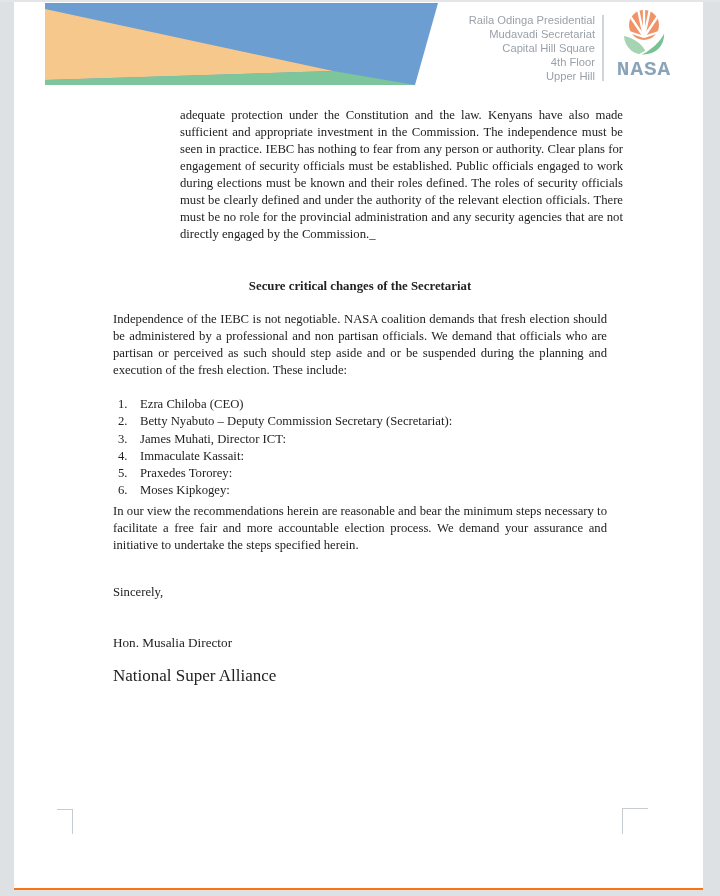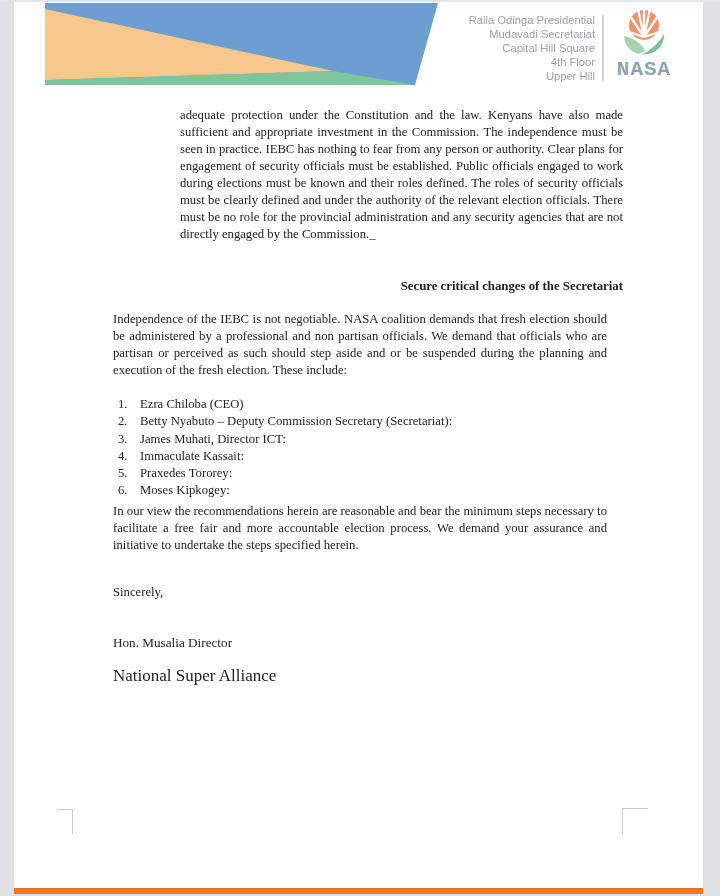--- a/index.html
+++ b/index.html
@@ -8,21 +8,21 @@
     background: var(--page_bg, #dde1e4);
     font-family:"Liberation Serif", serif;
   }
   .top-strip {
     position:absolute; left:0; top:0; width:720px; height:2px;
     background:#e2e6e8; z-index:5;
   }
   .paper {
     position:absolute; left:14px; top:0; width:689px; height:888px;
     background: var(--paper, #ffffff);
-    border-bottom:6px solid #f97316;
+    border-bottom:2px solid #f97316;
   }
   
   .banner { position:absolute; left:31px; top:3px; width:393px; height:82px; }
   .banner svg { display:block; width:100%; height:100%; }
   .address {
     position:absolute; top:13px; right:108px; text-align:right;
     font-family:"Liberation Sans", sans-serif;
     font-size:11.2px; line-height:14px; color: var(--address_text,#9aa1a8);
   }
   .header-divider {
@@ -40,21 +40,21 @@
     color: var(--logo_text,#8ba3b9); margin-top:1px;
   }
   
   .content {
     position:absolute; left:83px; top:91px; width:526px;
     font-size:12.7px; line-height:17px; color: var(--body_text,#222);
   }
   .content p { margin:16px; text-align:justify; }
   .p-continuation { margin-left:83px !important; width:443px; }
   .section-heading {
-    font-size:12.8px; font-weight:bold; margin:35px 0 6px 0; text-align:right;
+    font-size:12.8px; font-weight:bold; margin:35px 0 6px 0; text-align:center;
   }
   .num-list { margin-top:17px; }
   .num-list .li { padding-left:21px; line-height:17.3px; }
   .num-list .num { display:inline-block; width:22px; }
   .p-closing-para { margin-top:3px !important; }
   .closing   { margin-top:30px !important; text-align:left !important; }
   .sig-name  { margin-top:33px !important; text-align:left !important; font-size:13.2px; }
   .sig-org   { margin-top:8px  !important; text-align:left; font-size:17px; }
   
   .crop-left {

